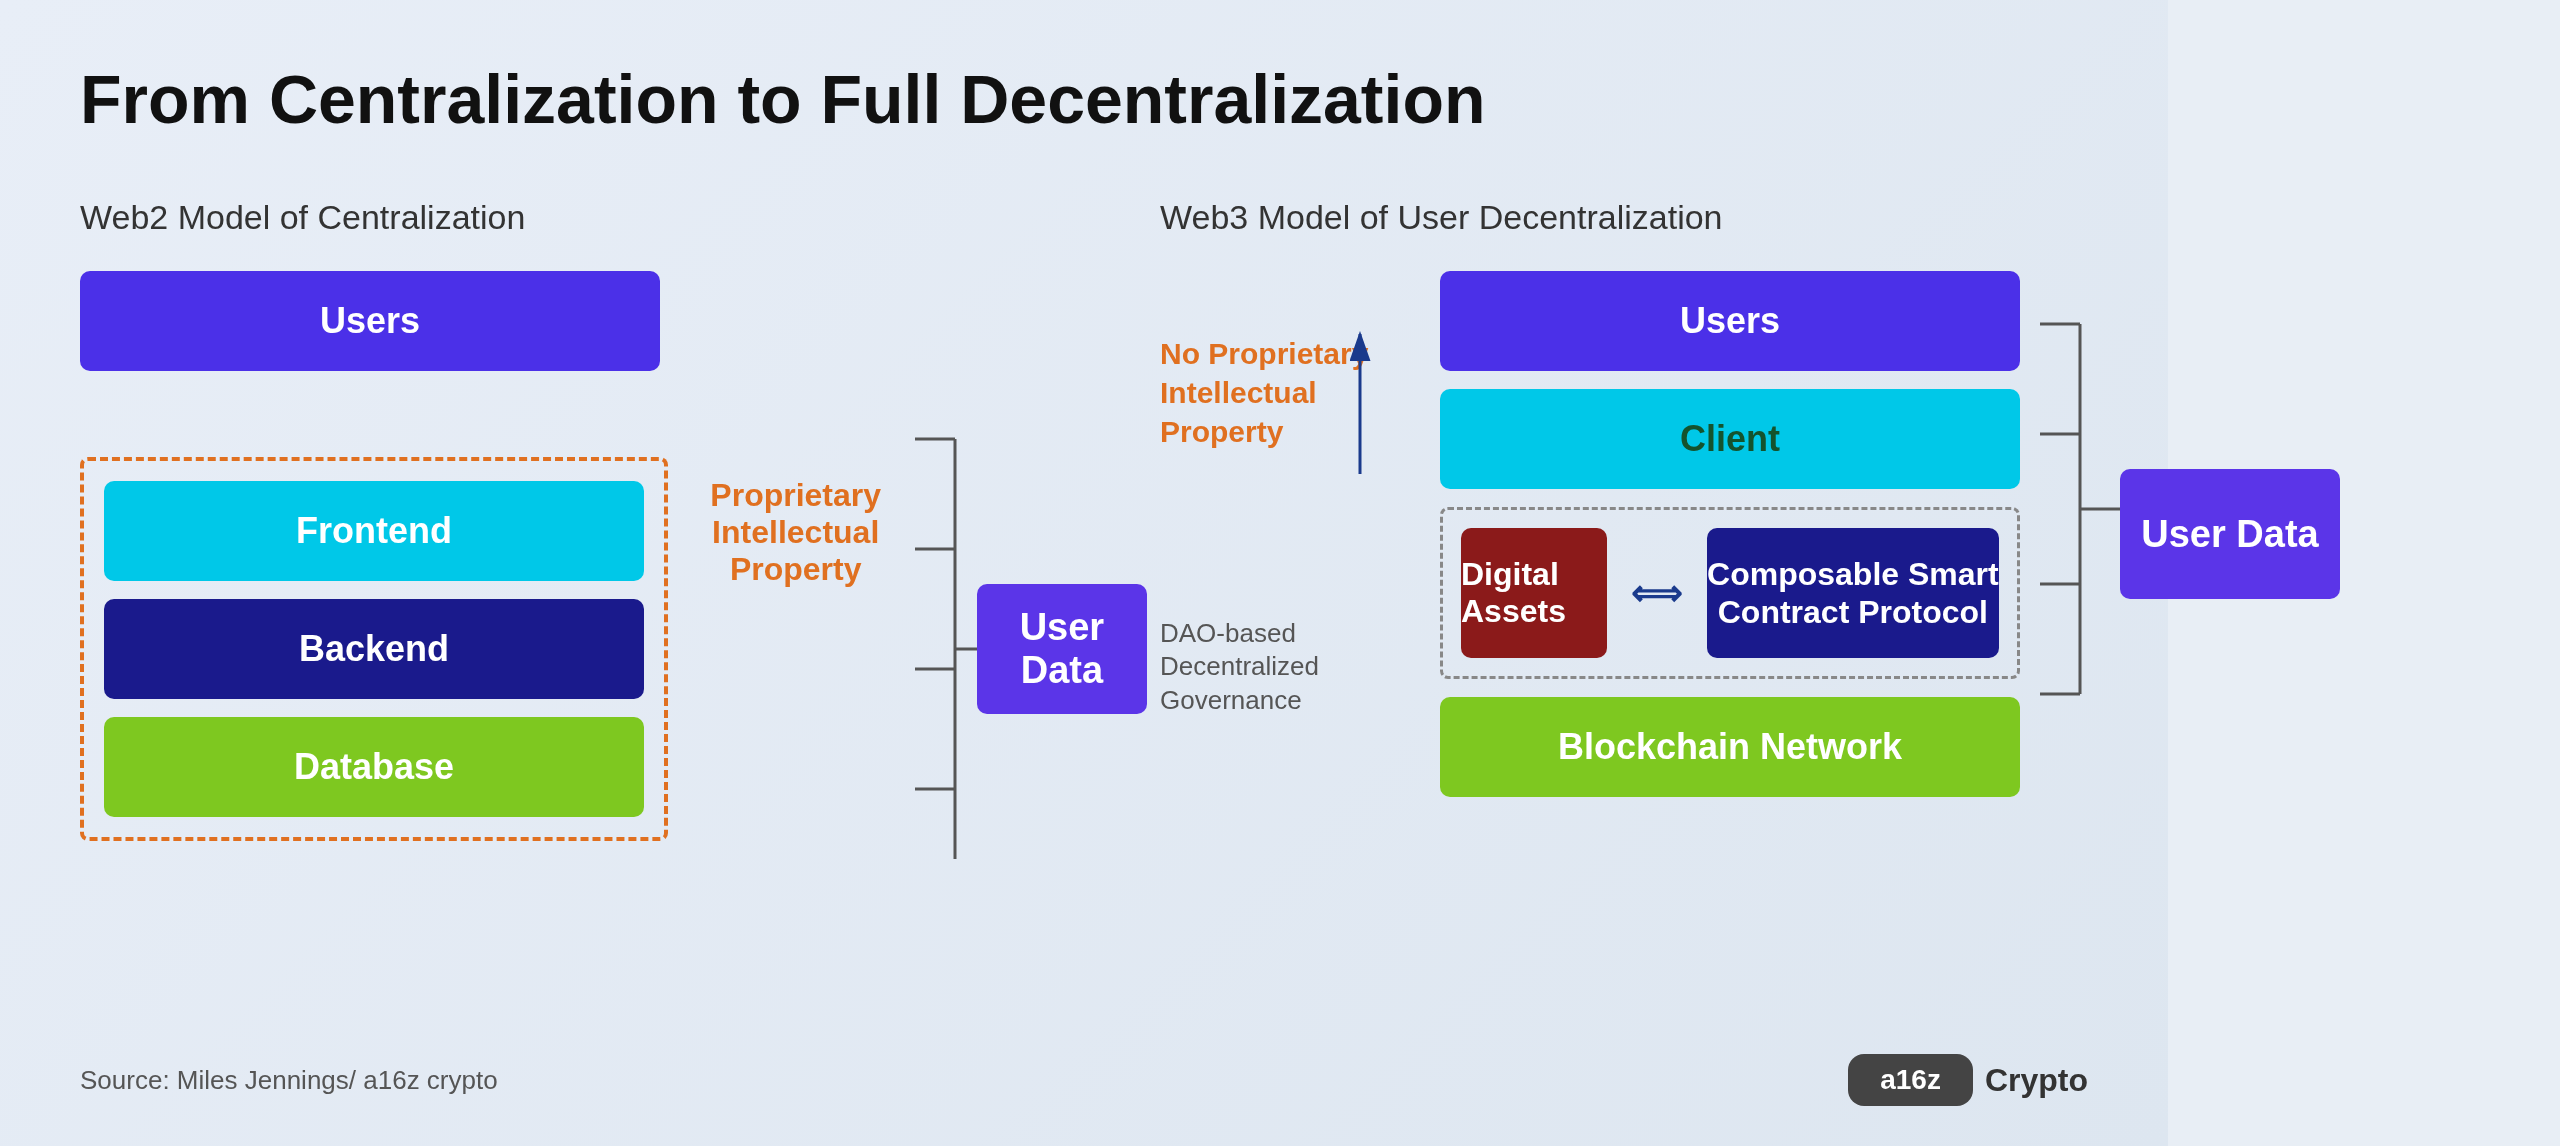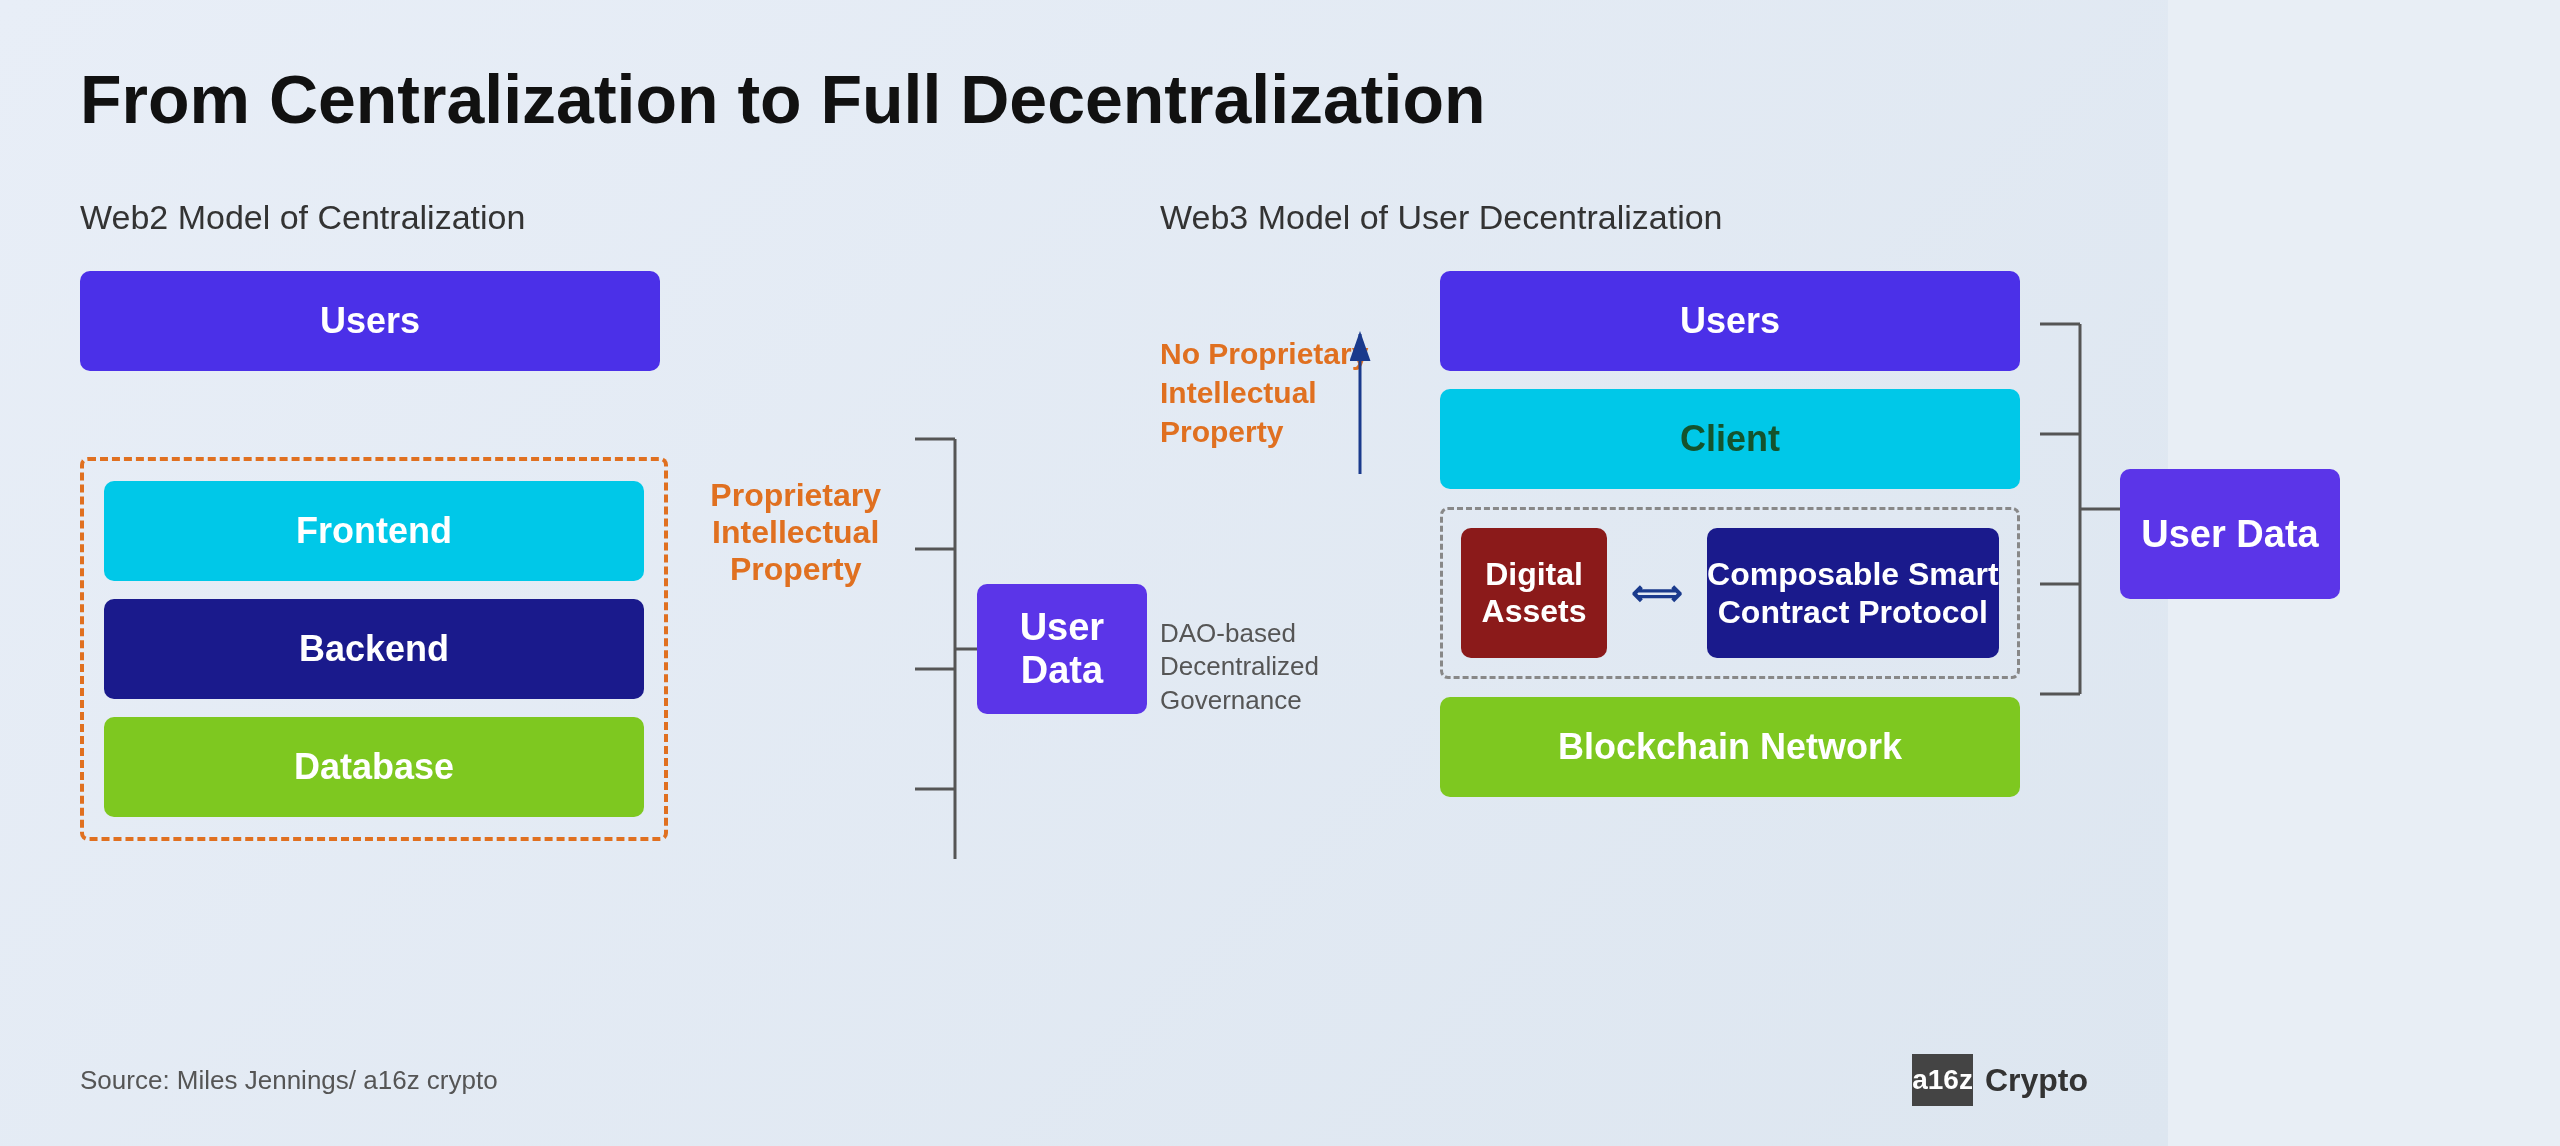--- a/index.html
+++ b/index.html
@@ -119,21 +119,21 @@
       background: #8b1a1a;
       color: white;
       font-size: 32px;
       font-weight: 700;
       border-radius: 10px;
       width: 190px;
       height: 130px;
       display: flex;
       align-items: center;
       justify-content: center;
-      text-align: center;
+      text-align: left;
     }
 
     .box-composable {
       background: #1a1a8c;
       color: white;
       font-size: 32px;
       font-weight: 700;
       border-radius: 10px;
       width: 380px;
       height: 130px;
@@ -199,22 +199,22 @@
       display: flex;
       align-items: center;
       gap: 12px;
     }
 
     .logo-box {
       background: #444;
       color: white;
       font-size: 28px;
       font-weight: 700;
-      padding: 10px 0;
-      border-radius: 0;
+      padding: 10px 32px;
+      border-radius: 16px;
       text-align: center;
     }
 
     .logo-text {
       font-size: 32px;
       font-weight: 700;
       color: #333;
     }
 
     .web2-users-row {

